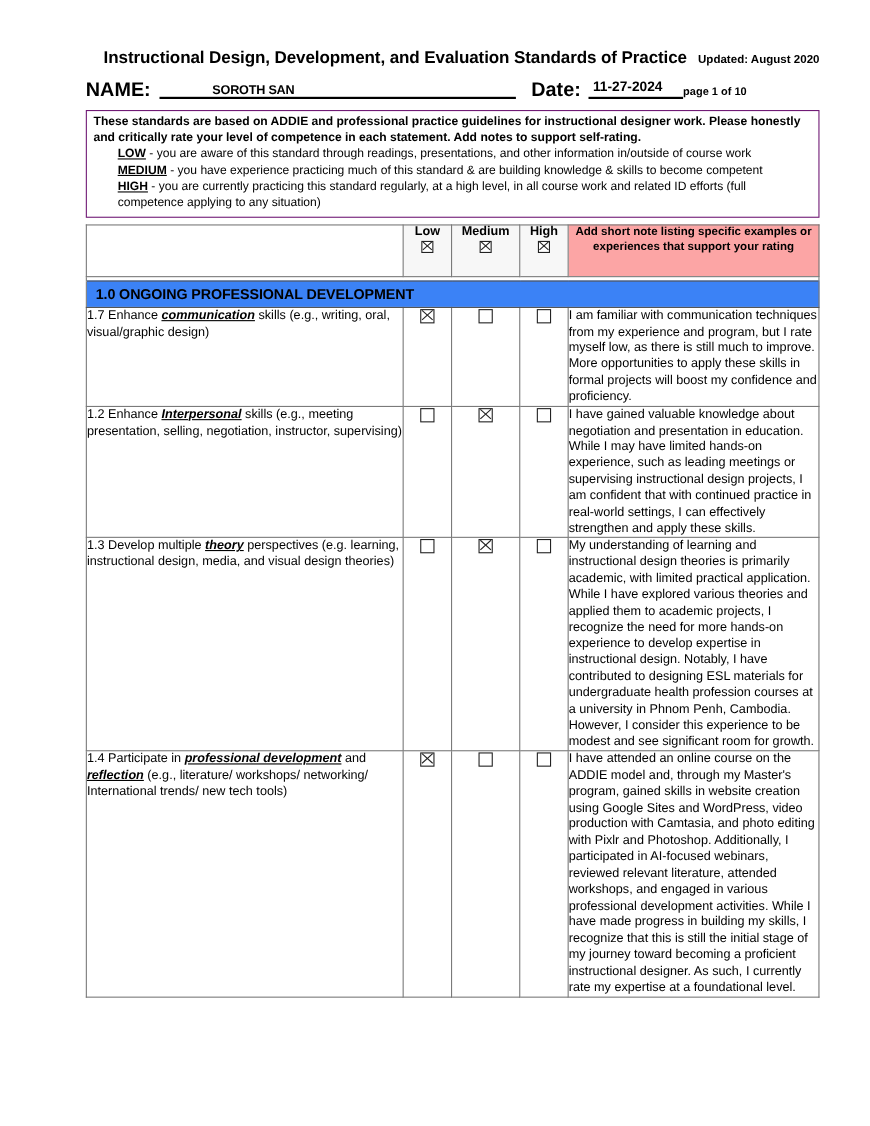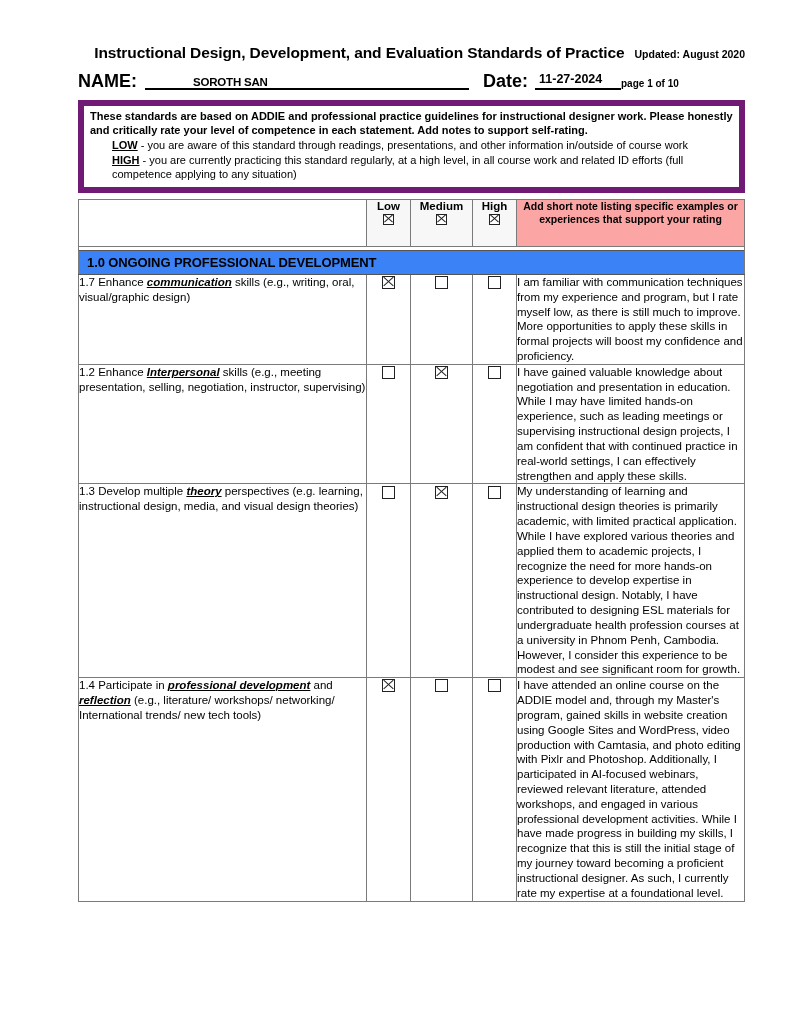--- a/index.html
+++ b/index.html
@@ -94,21 +94,21 @@
   .page-num {
     font-size: 10px;
     font-weight: bold;
     padding-bottom: 1px;
     white-space: nowrap;
   }
 
   
   .intro-box {
     margin: 10px 46px 0 78px;
-    border: 6px solid #701a75;
+    border: 1px solid #701a75;
     padding: 4px 6px 5px 6px;
     font-size: 11px;
     line-height: 1.27;
   }
   .intro-lead {
     font-weight: bold;
   }
   .intro-level {
     margin-left: 22px;
     margin-top: 1px;
@@ -271,20 +271,21 @@
       <div class="date-rule">
         <span class="date-value">11-27-2024</span>
       </div>
       <div class="page-num">page 1 of 10</div>
     </div>
   </div>
 
   <div class="intro-box">
     <div class="intro-lead"><span>These standards are based on ADDIE and professional practice guidelines for instructional designer work. Please honestly and critically rate your level of competence in each statement. Add notes to support self-rating.</span></div>
     <div class="intro-level"><span class="lvl">LOW</span><span> - you are aware of this standard through readings, presentations, and other information in/outside of course work</span></div>
+    <div class="intro-level"><span class="lvl">MEDIUM</span><span> - you have experience practicing much of this standard &amp; are building knowledge &amp; skills to become competent</span></div>
     <div class="intro-level"><span class="lvl">HIGH</span><span> - you are currently practicing this standard regularly, at a high level, in all course work and related ID efforts (full competence applying to any situation)</span></div>
   </div>
 
   <table class="std-table">
     <colgroup>
       <col class="col-stmt">
         <col class="col-low">
         <col class="col-med">
         <col class="col-high">
         <col class="col-note">

